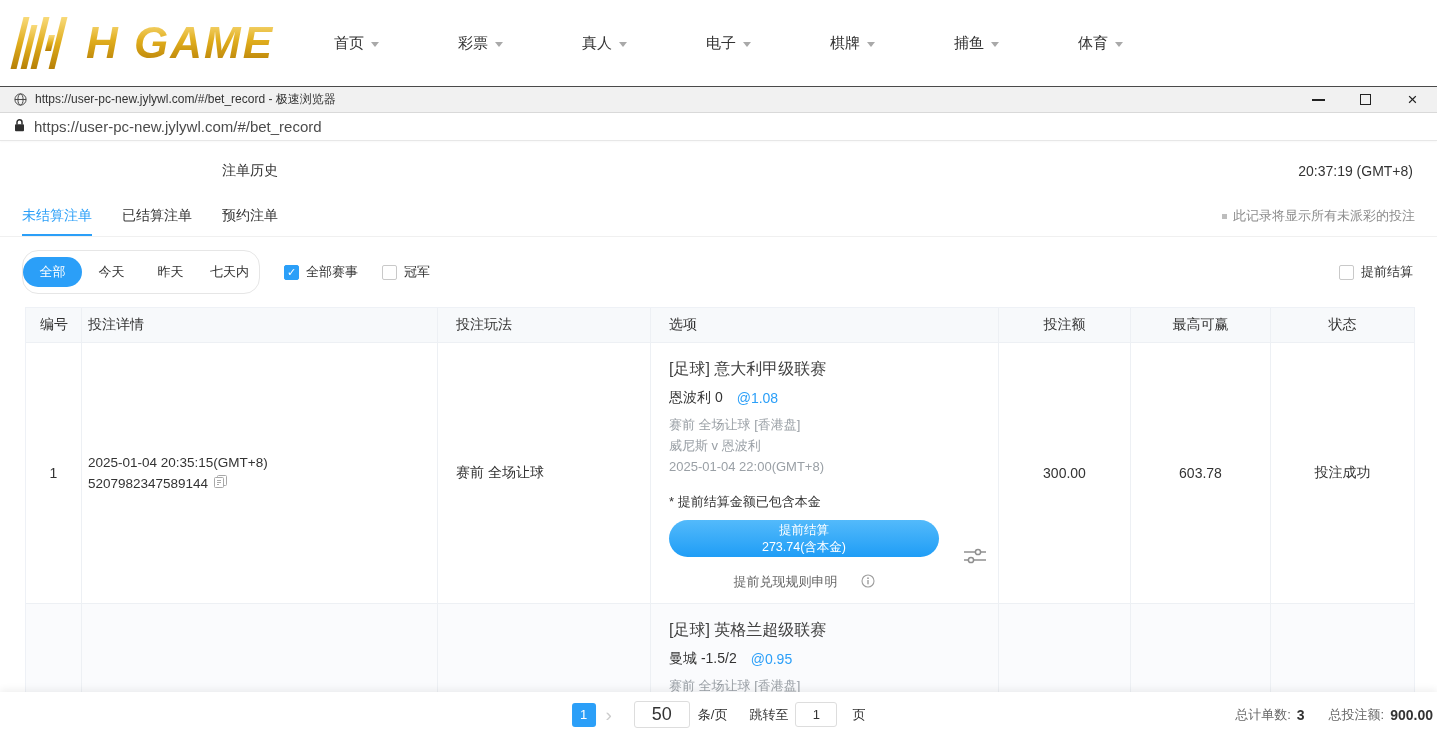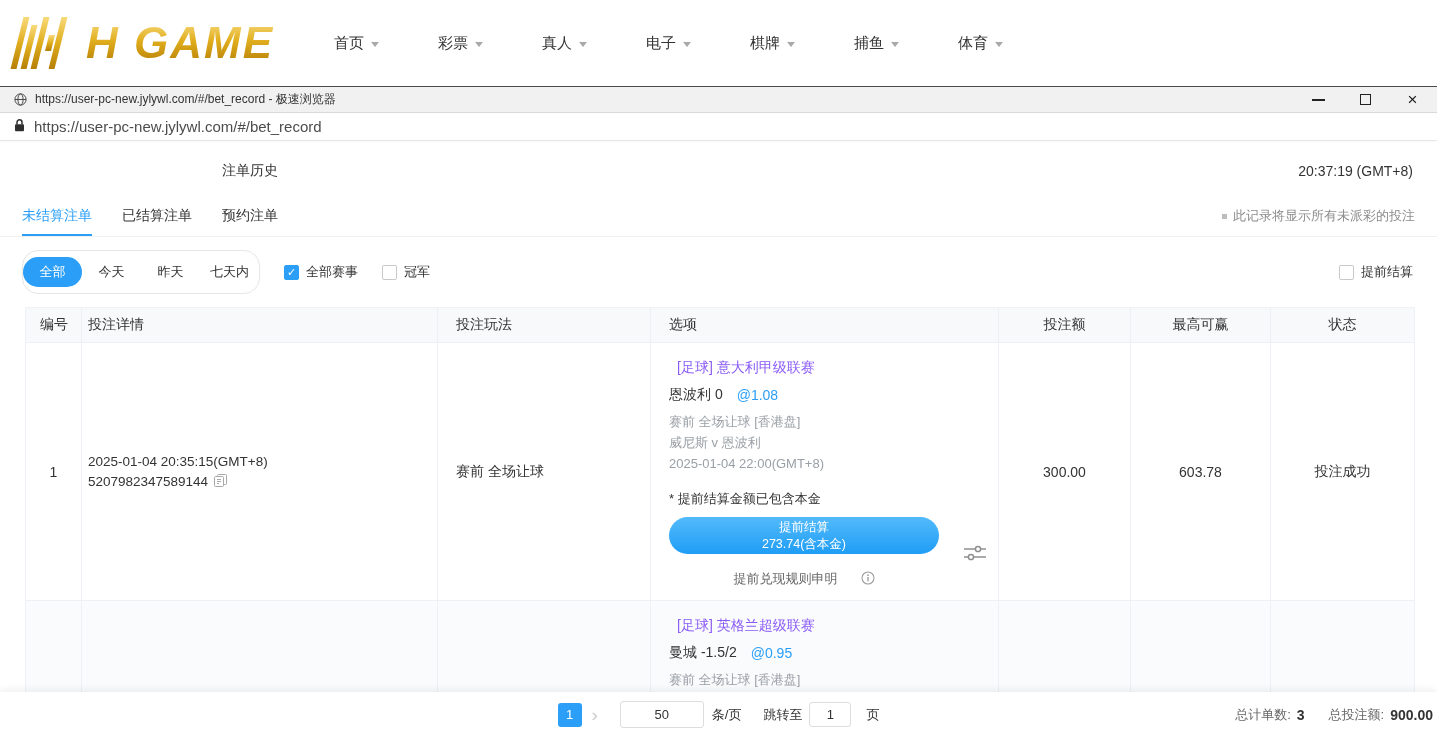--- a/index.html
+++ b/index.html
@@ -11,21 +11,21 @@
 
   
   .site-header{height:86px;display:flex;align-items:center;padding-left:10px;background:#fff;}
   .logo{display:flex;align-items:center;width:268px;cursor:pointer;}
   .logo svg{margin-right:6px;}
   .logo-text{
     font-size:44px;font-weight:bold;font-style:italic;letter-spacing:2px;line-height:1;
     background:linear-gradient(180deg,#f8da7a 0%,#e0ad1d 45%,#b67f06 100%);
     -webkit-background-clip:text;background-clip:text;color:transparent;
   }
-  .main-nav{display:flex;gap:59px;margin-left:56px;}
+  .main-nav{display:flex;gap:79px;margin-left:56px;}
   .nav-item{display:flex;align-items:center;gap:7px;font-size:15px;color:#333;cursor:pointer;white-space:nowrap;}
   .caret{width:0;height:0;border-left:4px solid transparent;border-right:4px solid transparent;border-top:5px solid #a9a9a9;margin-top:2px;}
 
   
   .titlebar{height:27px;background:#f1f1f1;border-top:1px solid #4a4a4a;border-bottom:1px solid #d9d9d9;
     display:flex;align-items:center;padding:0 14px;font-size:12px;color:#333;}
   .titlebar .globe{margin-right:8px;display:flex;align-items:center;}
   .win-controls{margin-left:auto;display:flex;align-items:center;gap:34px;padding-right:4px;}
   .wc{width:13px;height:13px;position:relative;cursor:pointer;display:flex;align-items:center;justify-content:center;}
   .wc-min::after{content:"";position:absolute;left:0;right:0;top:6px;height:2px;background:#222;}
@@ -77,42 +77,42 @@
   .t-row.r2{min-height:170px;background:#fafbfd;}
   .td{border-right:1px solid #edf0f4;font-size:14px;color:#333;}
   .td:last-child{border-right:none;}
   .td-id{display:flex;align-items:center;justify-content:center;}
   .td-detail{display:flex;flex-direction:column;justify-content:center;padding-left:6px;gap:5px;font-size:13.5px;}
   .detail-line{display:flex;align-items:center;gap:6px;}
   .td-play{display:flex;align-items:center;padding-left:18px;}
   .td-option{padding:16px 18px 12px;}
   .td-center{display:flex;align-items:center;justify-content:center;}
 
-  .opt-league{font-size:14px;color:#8b5cf6;margin-bottom:9px;margin-left:8px;}
+  .opt-league{font-size:16px;color:#404040;margin-bottom:9px;}
   .opt-pick{font-size:14px;color:#333;margin-bottom:7px;display:flex;gap:14px;align-items:center;}
   .opt-odds{color:#2b9ff8;}
   .opt-gray{font-size:13px;color:#9aa0a6;line-height:21px;}
   .opt-note{font-size:13px;color:#333;margin-top:16px;}
   .cashout-wrap{margin-top:9px;display:flex;align-items:center;}
   .cashout-col{width:270px;display:flex;flex-direction:column;align-items:center;}
   .cashout-btn{width:270px;height:37px;border:none;border-radius:19px;cursor:pointer;
     background:linear-gradient(180deg,#53bafb,#1f9df6);color:#fff;font-size:12.5px;line-height:1.3;
     display:flex;flex-direction:column;align-items:center;justify-content:center;font-family:inherit;}
   .slider-icon{margin-left:24px;cursor:pointer;display:flex;}
   .rule-row{margin-top:16px;display:flex;align-items:center;gap:23px;font-size:13px;color:#666;cursor:pointer;}
 
   
   .footer{position:absolute;left:0;right:0;bottom:0;height:45px;background:#fff;z-index:20;
     box-shadow:0 -2px 8px rgba(0,0,0,.07);display:flex;align-items:center;}
   .pager{position:absolute;left:50%;transform:translateX(-50%);display:flex;align-items:center;}
   .page-num{width:24px;height:24px;border-radius:3px;background:#2b9ff8;color:#fff;font-size:13px;
     display:flex;align-items:center;justify-content:center;cursor:pointer;}
   .page-next{color:#cccccc;font-size:19px;cursor:pointer;margin-left:10px;line-height:1;}
-  .size-input{width:84px;height:27px;border:1px solid #ddd;border-radius:3px;text-align:center;
-    font-size:13px;color:#333;margin-left:22px;font-family:inherit;outline:none;}
+  .size-input{width:56px;height:27px;border:1px solid #ddd;border-radius:3px;text-align:center;
+    font-size:18px;color:#333;margin-left:22px;font-family:inherit;outline:none;}
   .pager-label{font-size:13px;color:#333;margin-left:8px;white-space:nowrap;}
   .jump-label{margin-left:22px;}
   .jump-input{width:42px;height:25px;border:1px solid #ddd;border-radius:3px;text-align:center;
     font-size:13px;color:#333;margin:0 7px;font-family:inherit;outline:none;}
   .totals{position:absolute;right:4px;display:flex;align-items:center;font-size:13px;color:#666;white-space:nowrap;}
   .totals .val{font-size:14px;font-weight:bold;color:#333;margin-left:6px;}
   .totals .grp2{margin-left:24px;}
 </style>
 </head>
 <body>

